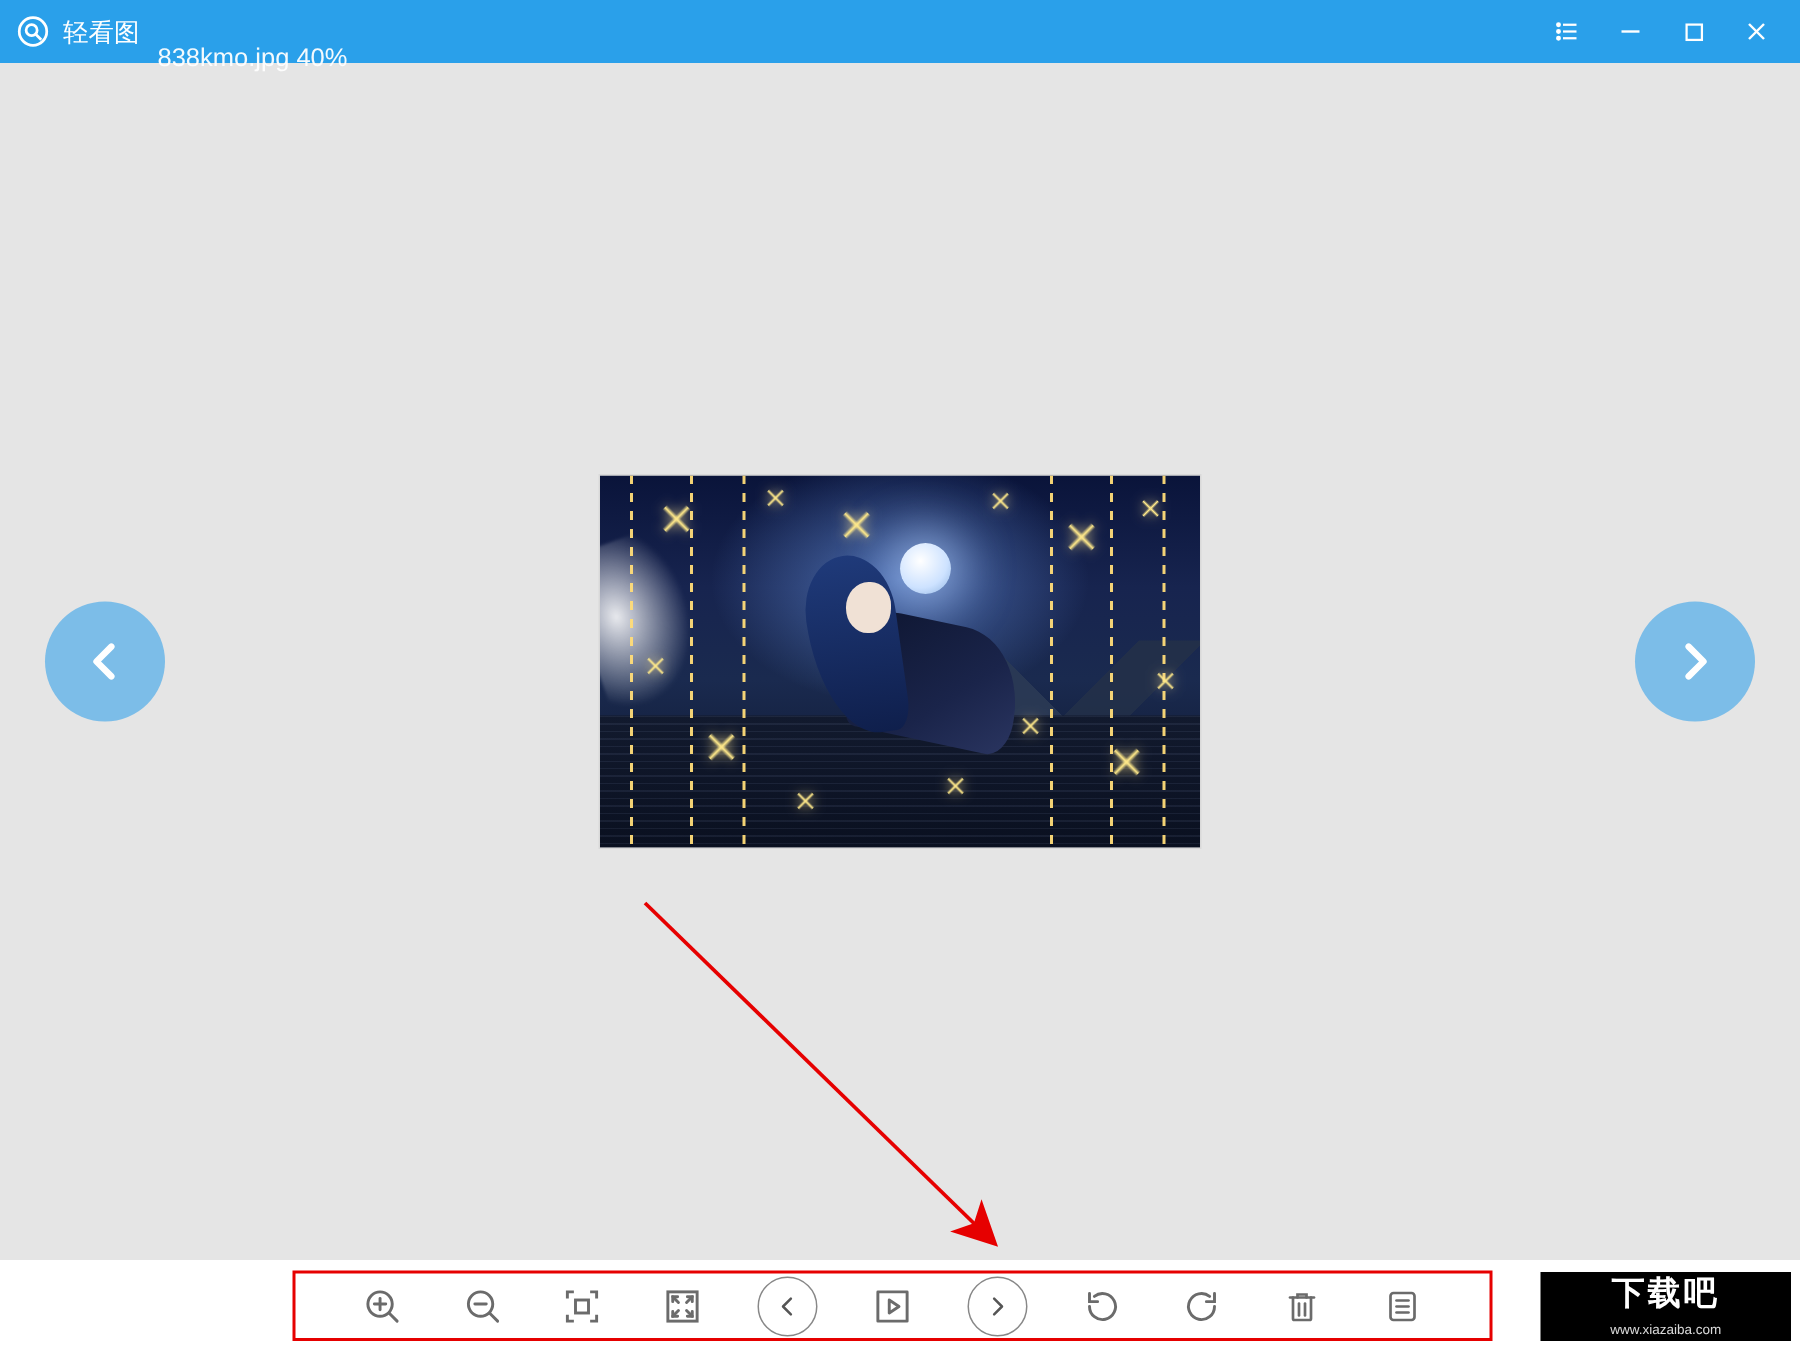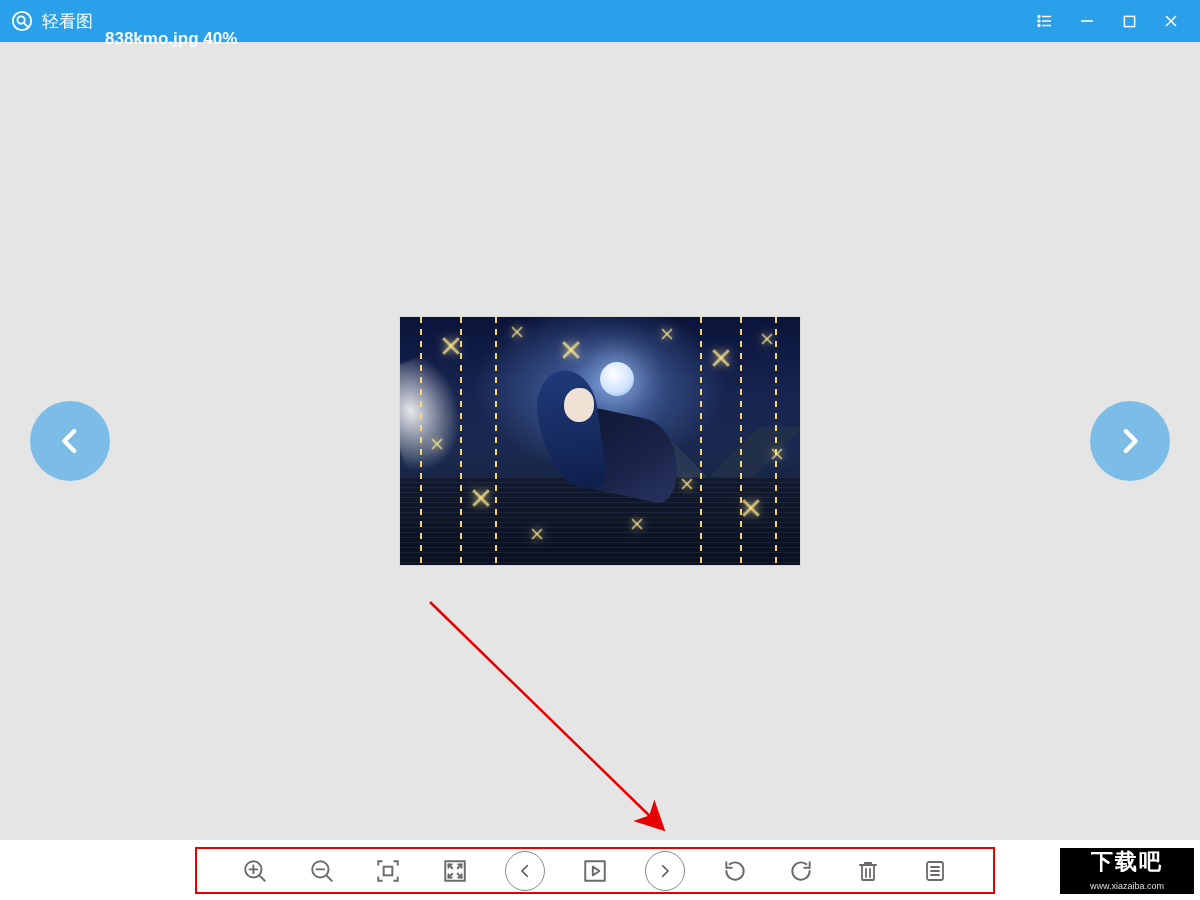--- a/index.html
+++ b/index.html
@@ -6,21 +6,21 @@
   html, body { width: 1200px; height: 900px; overflow: hidden; font-family: "Microsoft YaHei", Arial, sans-serif; }
   .window { width: 1200px; height: 900px; position: relative; background: #e5e5e5; }
   .titlebar {
     height: 42px; background: #2aa0ea; display: flex; align-items: center;
     color: #fff; padding: 0 8px 0 10px; font-size: 17px;
   }
   .titlebar .app-logo {
     width: 24px; height: 24px; margin-right: 8px; display: flex; align-items: center; justify-content: center;
   }
   .titlebar .app-name { margin-right: 12px; font-weight: 400; }
-  .titlebar .file-info { font-weight: 700; opacity: 0.95; margin-top: 36px; }
+  .titlebar .file-info { font-weight: 400; opacity: 0.95; margin-top: 36px; }
   .titlebar .spacer { flex: 1; }
   .titlebar .win-btn {
     width: 42px; height: 42px; display: flex; align-items: center; justify-content: center; cursor: pointer;
   }
 
   .viewport {
     position: absolute; top: 42px; left: 0; right: 0; bottom: 60px;
     display: flex; align-items: center; justify-content: center;
   }
   .big-nav {
@@ -115,21 +115,21 @@
   .toolbar-box {
     position: absolute; left: 195px; top: 7px; width: 800px; height: 47px;
     border: 2px solid #e60000; display: flex; align-items: center; justify-content: space-evenly;
     padding: 0 8px;
   }
   .tool { width: 34px; height: 34px; display:flex; align-items:center; justify-content:center; cursor:pointer; color:#6b6b6b; }
   .tool.circle { width:40px; height:40px; border:1.5px solid #888; border-radius:50%; }
   .tool svg { display:block; }
 
   .watermark {
-    position:absolute; right:6px; bottom:6px; width:134px; height:46px;
+    position:absolute; right:6px; bottom:6px; width:167px; height:46px;
     background:#000; color:#fff; display:flex; flex-direction:column; align-items:center; justify-content:center;
     font-weight:700;
   }
   .watermark .cn { font-size:22px; letter-spacing:2px; line-height:1; font-family:"SimHei","Microsoft YaHei",sans-serif; }
   .watermark .url { font-size:9px; font-weight:400; opacity:0.85; margin-top:8px; }
 </style>
 </head>
 <body>
 
 <div class="window">

